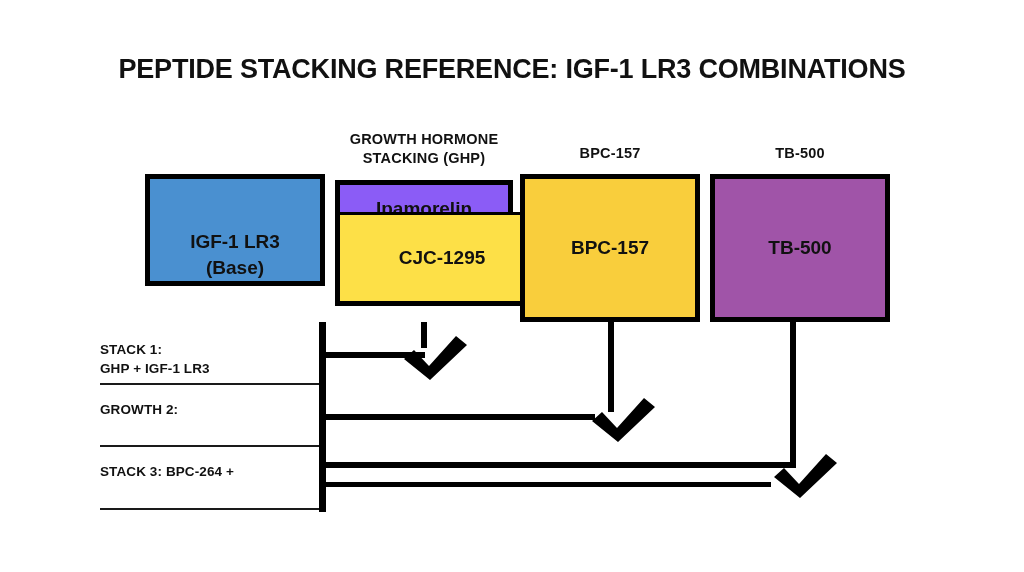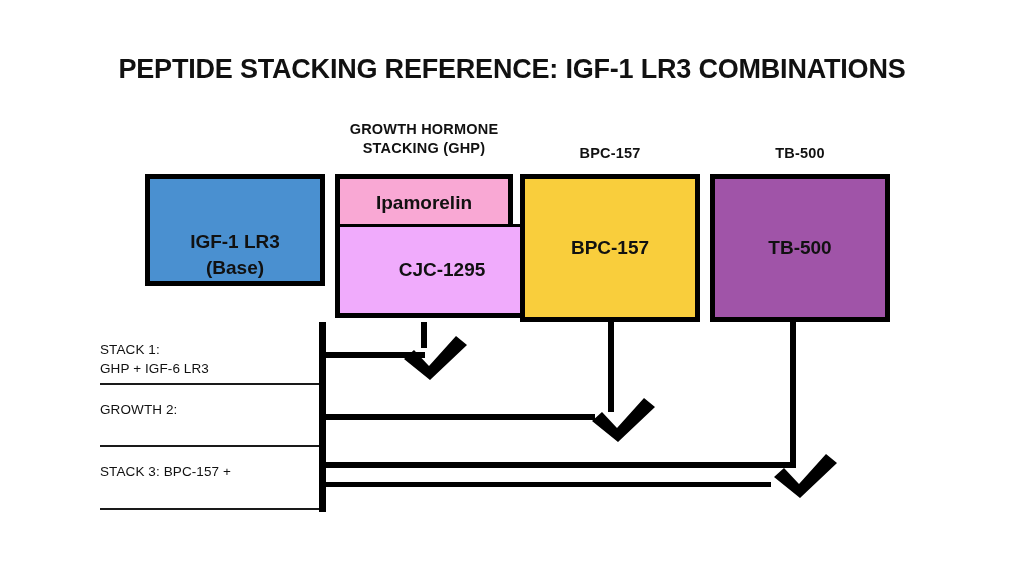--- a/index.html
+++ b/index.html
@@ -62,21 +62,21 @@
   }
   .box.stacked-bottom {
     border-top-width: 3px;
   }
   .box-label { padding: 0 6px; }
 
   
   .stack-label {
     position: absolute;
     font-size: 13.5px;
-    font-weight: normal;
+    font-weight: bold;
     color: #111111;
     line-height: 19px;
     letter-spacing: 0.1px;
     white-space: nowrap;
   }
 
   
   .hline {
     position: absolute;
     background: #000000;
@@ -96,63 +96,63 @@
     position: absolute;
   }
 </style>
 </head>
 <body>
 
 <div id="canvas">
 
   <div id="title">PEPTIDE STACKING REFERENCE: IGF-1 LR3 COMBINATIONS</div>
 
-  <div class="col-header" style="left:335px; top:120px; width:178px;">
+  <div class="col-header" style="left:335px; top:130px; width:178px;">
     <div>GROWTH HORMONE</div>
     <div>STACKING (GHP)</div>
   </div>
 
   <div class="col-header" style="left:520px; top:144px; width:180px;">BPC-157</div>
 
   <div class="col-header" style="left:710px; top:144px; width:180px;">TB-500</div>
 
   <div class="box" style="left:145px; top:174px; width:180px; height:112px; background:#4A90D0;align-items:flex-end;">
     <div class="box-label">
       <div>IGF-1 LR3</div>
       <div>(Base)</div>
     </div>
   </div>
 
-  <div class="box stacked-top" style="left:335px; top:174px; width:178px; height:56px; background:#f9a8d4;">
+  <div class="box stacked-top" style="left:335px; top:180px; width:178px; height:56px; background:#8b5cf6;">
     <div class="box-label">Ipamorelin</div>
   </div>
 
-  <div class="box stacked-bottom" style="left:335px; top:224px; width:214px; height:94px; background:#f0abfc;">
+  <div class="box stacked-bottom" style="left:335px; top:212px; width:214px; height:94px; background:#fde047;">
     <div class="box-label">CJC-1295</div>
   </div>
 
   <div class="box" style="left:520px; top:174px; width:180px; height:148px; background:#F9CE3C;">
     <div class="box-label">BPC-157</div>
   </div>
 
   <div class="box" style="left:710px; top:174px; width:180px; height:148px; background:#A054A8;">
     <div class="box-label">TB-500</div>
   </div>
 
   <div class="stack-label" style="left:100px; top:340px;">
     <div>STACK 1:</div>
-    <div>GHP + IGF-6 LR3</div>
+    <div>GHP + IGF-1 LR3</div>
   </div>
 
   <div class="stack-label" style="left:100px; top:400px;">
     <div>GROWTH 2:</div>
   </div>
 
   <div class="stack-label" style="left:100px; top:462px;">
-    <div>STACK 3: BPC-157 +</div>
+    <div>STACK 3: BPC-264 +</div>
   </div>
 
   <div class="sep" style="left:100px; top:383px; width:226px;"></div>
   <div class="sep" style="left:100px; top:445px; width:226px;"></div>
   <div class="sep" style="left:100px; top:508px; width:226px;"></div>
 
   <div class="vline" style="left:319px; top:322px; width:7px; height:190px;"></div>
 
   <div class="hline" style="left:325px; top:352px; width:100px; height:6px;"></div>
 

